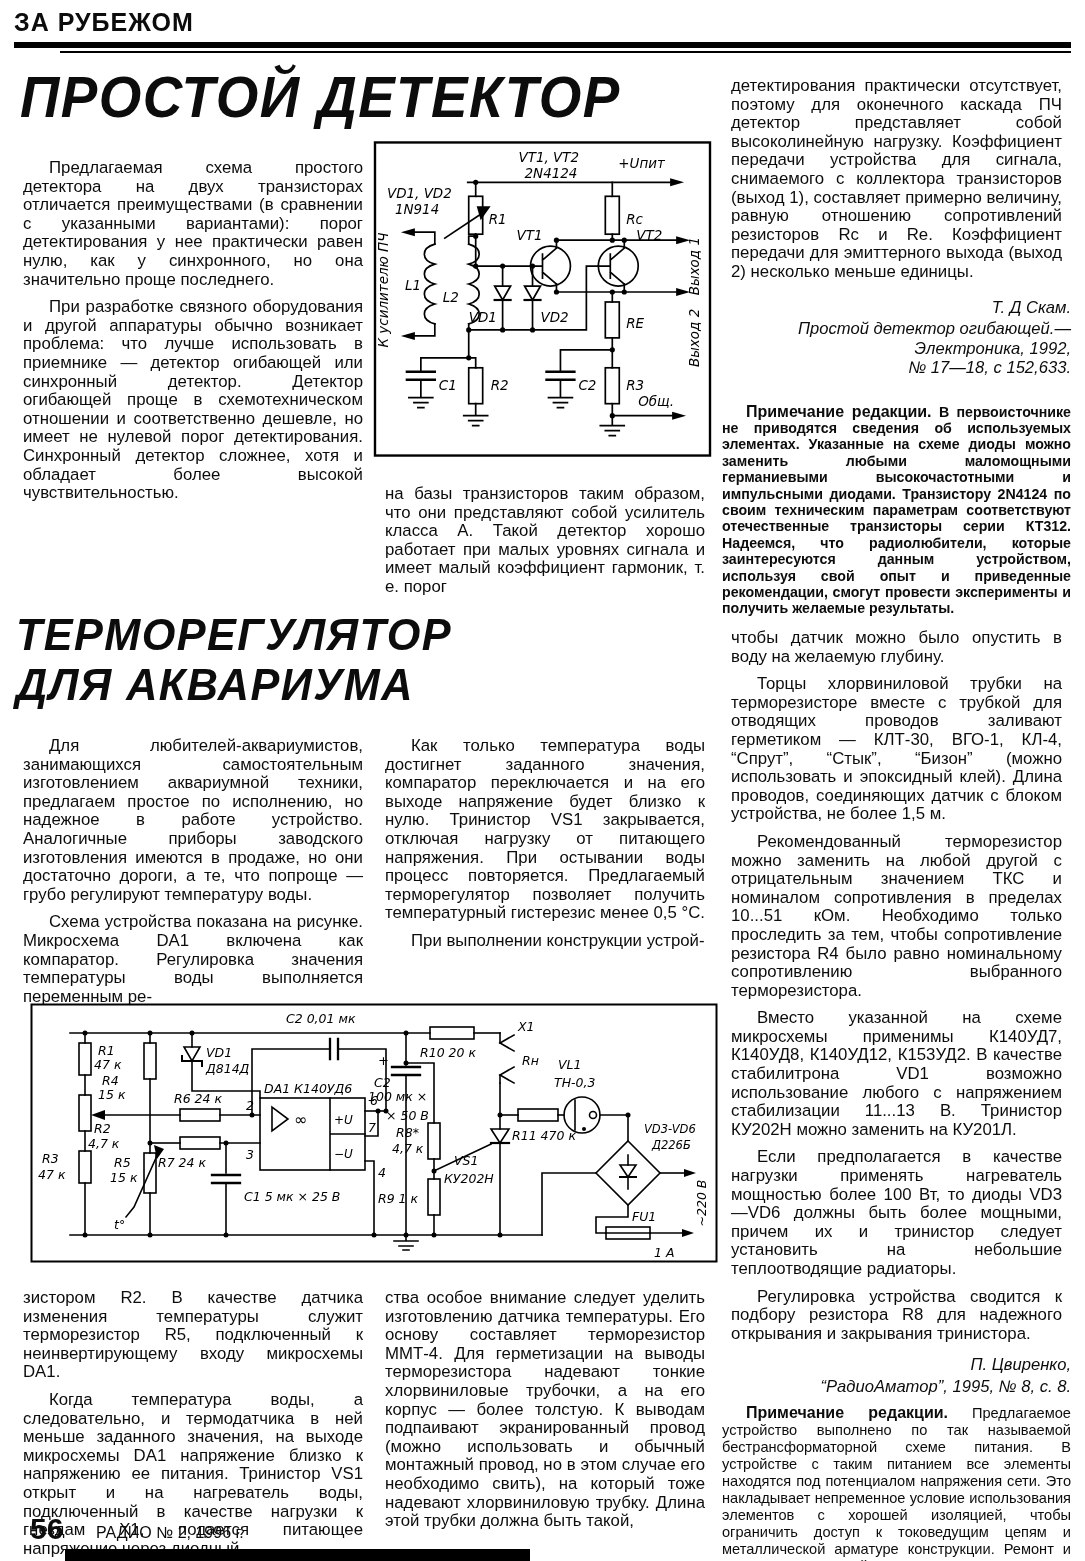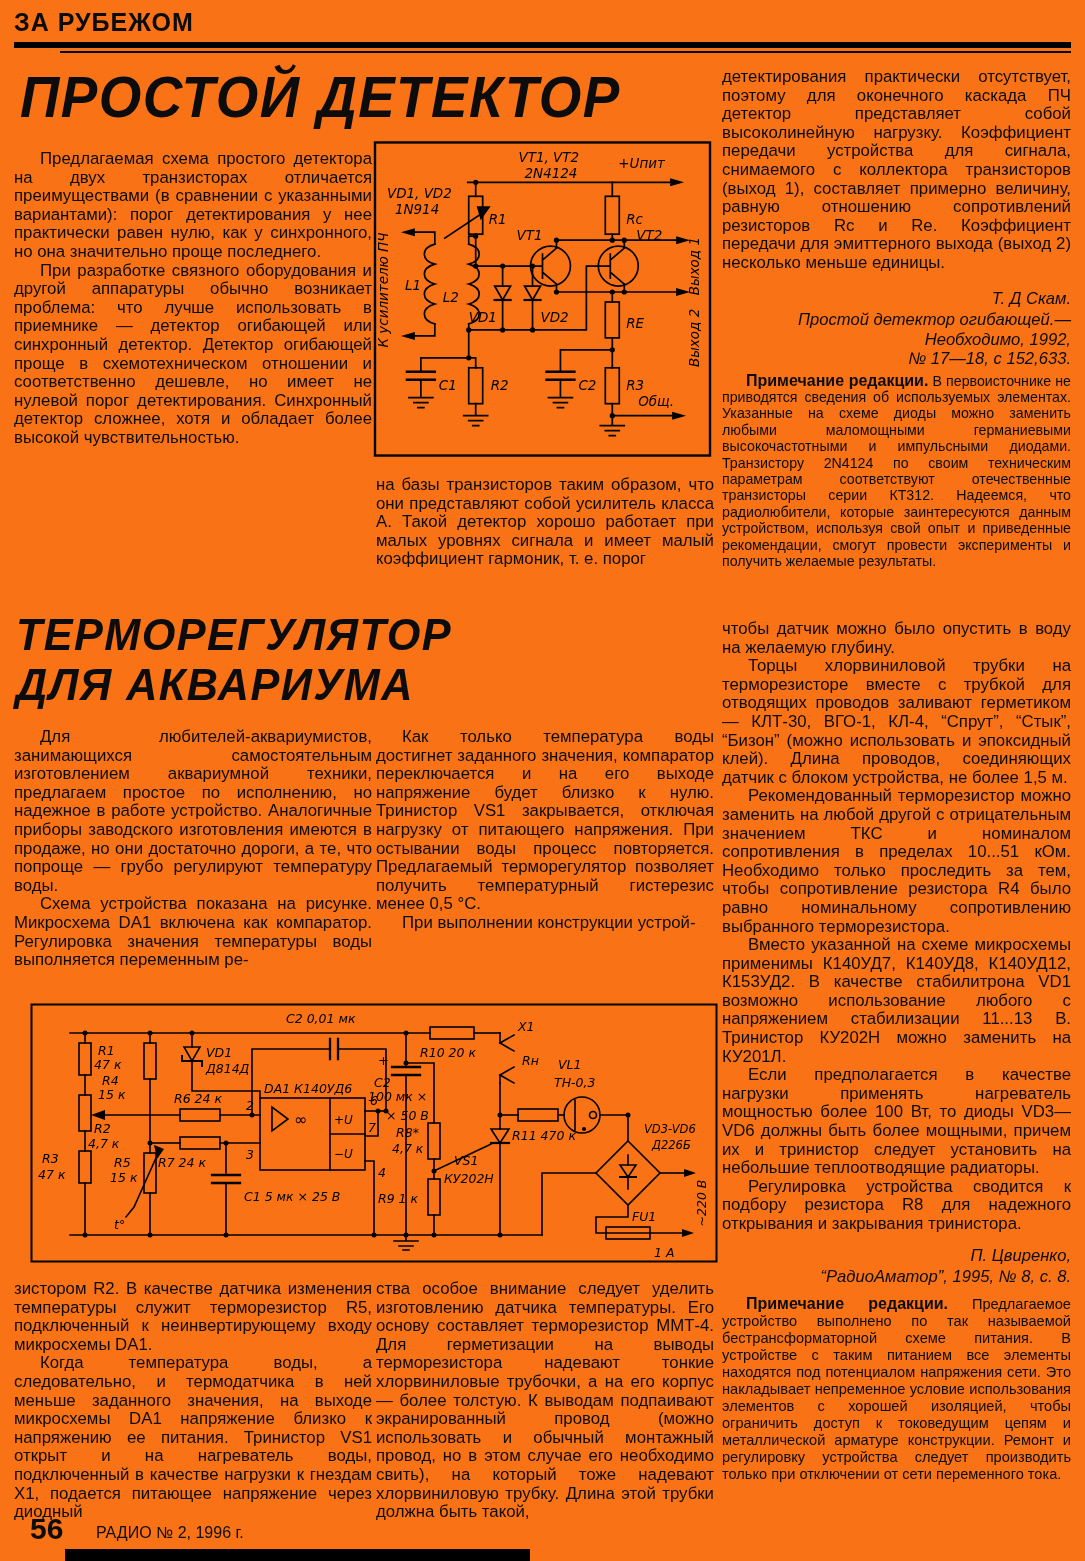--- a/index.html
+++ b/index.html
@@ -1,28 +1,28 @@
 <!DOCTYPE html>
 <html><head>
 <meta charset="utf-8">
 <style>
   html,body{margin:0;padding:0;background:#e8e8e8;}
   .page{
-    position:relative; width:1085px; height:1561px; background:#f97316;
+    position:relative; width:1085px; height:1561px; background:#ffffff;
     font-family:"Liberation Sans", sans-serif; color:#0c0c0c; overflow:hidden;
     margin:0 auto;
   }
   .abs{position:absolute;}
   .rubric{font-size:25px; font-weight:bold; letter-spacing:1px;}
   .rule{background:#000;}
   .a-title{font-weight:bold; font-style:italic; letter-spacing:1.5px; transform:scaleX(0.96); transform-origin:left top; white-space:nowrap;}
   .t1{font-size:57px;}
   .t2{font-size:45px; line-height:50px;}
   .col{font-size:16.8px; line-height:18.6px; text-align:justify;}
-  .col p{margin:0; text-indent:26px;}
+  .col p{margin:9px; text-indent:26px;}
   .col p.ni{text-indent:0;}
   .notecol{font-size:14.2px; line-height:16.4px; text-align:justify;}
   .notecol p{margin:0; text-indent:24px;}
   .note2{font-size:14.6px; line-height:17px;}
   .sig{font-style:italic; text-align:right; font-size:16.6px; line-height:19.5px;}
   .sig .author{margin-bottom:2px;}
   .footer-num{font-size:30px; font-weight:bold;}
   .footer-issue{font-size:16px;}
   svg text{font-family:"DejaVu Sans", sans-serif; font-style:italic; fill:#000; stroke:none;}
 </style>
@@ -163,24 +163,24 @@
 
   <div class="abs col" style="left:376px; top:476px; width:338px;">
     <p class="ni">на базы транзисторов таким образом, что они представляют собой усилитель класса А. Такой детектор хорошо работает при малых уровнях сигнала и имеет малый коэффициент гармоник, т. е. порог</p>
   </div>
 
   <div class="abs col" style="left:722px; top:68px; width:349px;">
     <p class="ni">детектирования практически отсутствует, поэтому для оконечного каскада ПЧ детектор представляет собой высоколинейную нагрузку. Коэффициент передачи устройства для сигнала, снимаемого с коллектора транзисторов (выход 1), составляет примерно величину, равную отношению сопротивлений резисторов Rc и Re. Коэффициент передачи для эмиттерного выхода (выход 2) несколько меньше единицы.</p>
     <div class="sig" style="margin-top:16px;">
       <div class="author">Т. Д Скам.</div>
       <div>Простой детектор огибающей.—</div>
-      <div>Необходимо, 1992,</div>
+      <div>Электроника, 1992,</div>
       <div>№ 17—18, с 152,633.</div>
     </div>
-    <div class="notecol" style="margin-top:4px;">
+    <div class="notecol" style="margin-top:26px;font-weight:bold;">
       <p><b style="font-size:16px;">Примечание редакции.</b> <span>В первоисточнике не приводятся сведения об используемых элементах. Указанные на схеме диоды можно заменить любыми маломощными германиевыми высокочастотными и импульсными диодами. Транзистору 2N4124 по своим техническим параметрам соответствуют отечественные транзисторы серии КТ312. Надеемся, что радиолюбители, которые заинтересуются данным устройством, используя свой опыт и приведенные рекомендации, смогут провести эксперименты и получить желаемые результаты.</span></p>
     </div>
   </div>
 
   <div class="abs a-title t2" style="left:16px; top:610px;">
     <div>ТЕРМОРЕГУЛЯТОР</div>
     <div>ДЛЯ АКВАРИУМА</div>
   </div>
 
   <div class="abs col" style="left:14px; top:728px; width:358px;">

